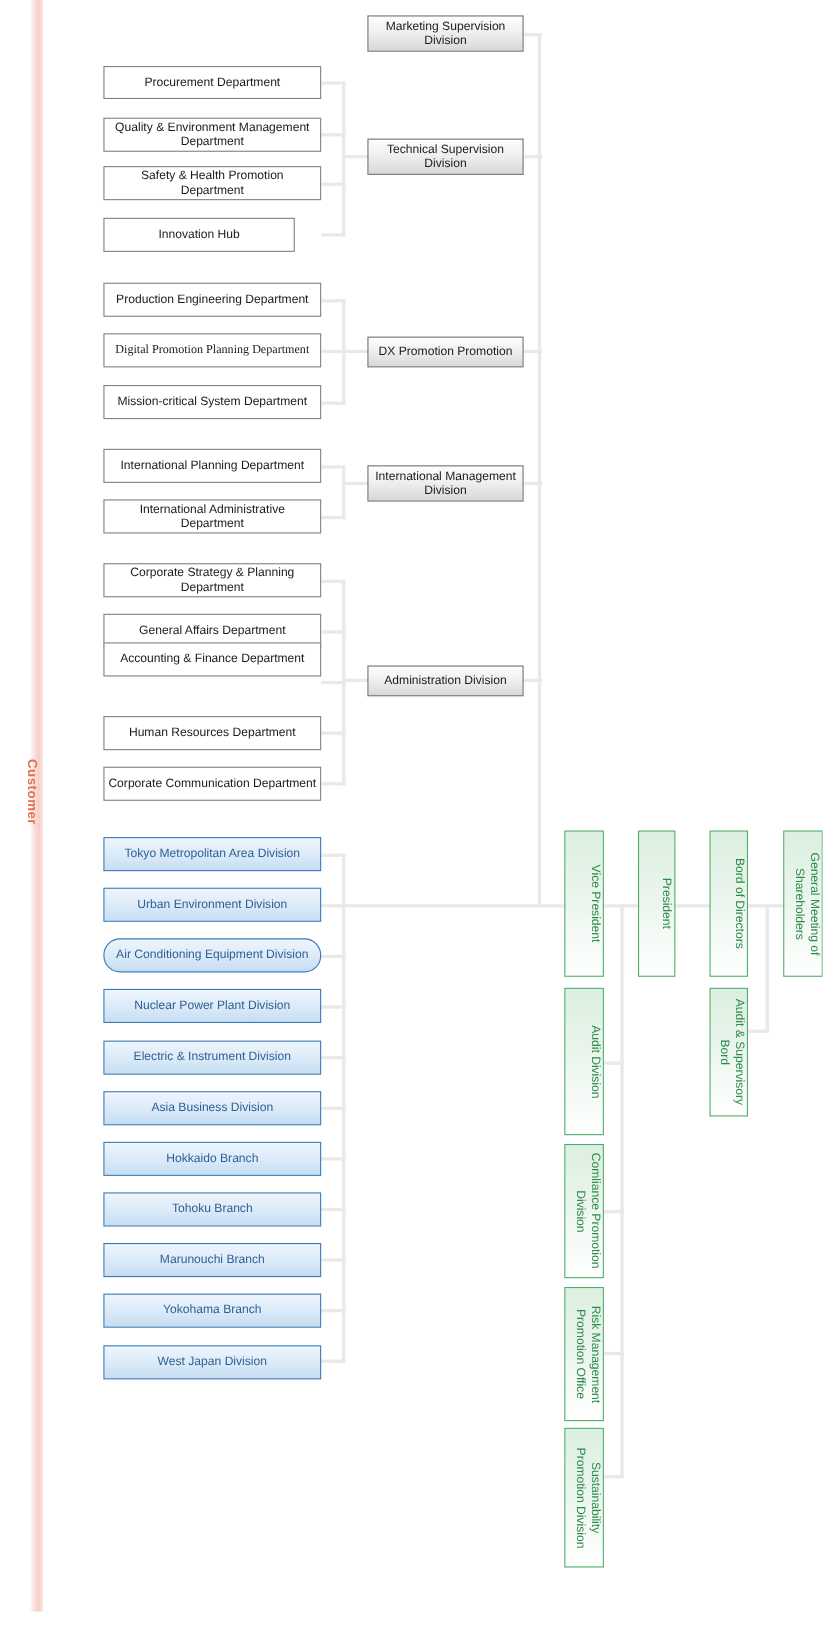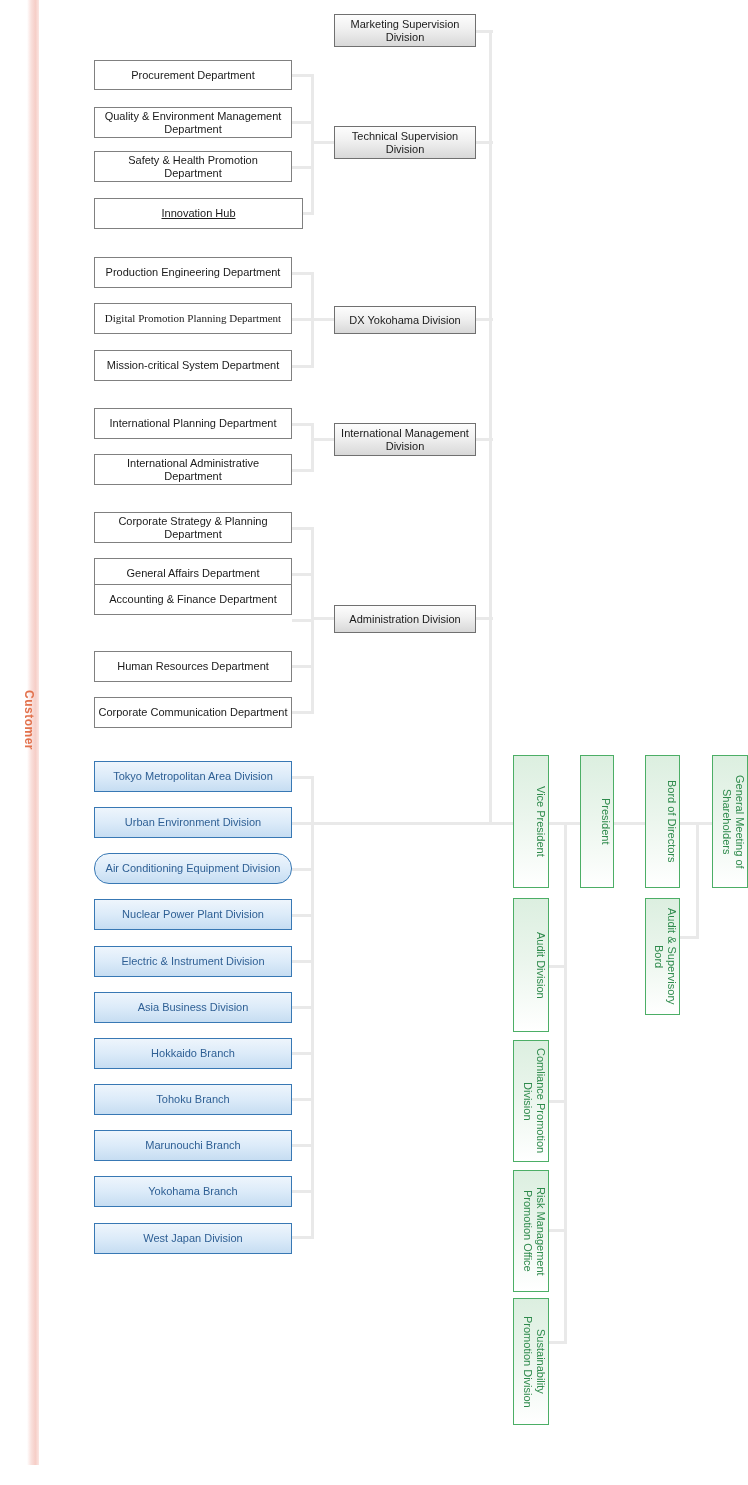--- a/index.html
+++ b/index.html
@@ -162,33 +162,33 @@
   <div class="ln" style="left:549px; top:1229px; width:18px; height:3px;"></div>
   <div class="ln" style="left:549px; top:1341px; width:18px; height:3px;"></div>
 
   <div class="ln" style="left:696px; top:822px; width:3px; height:117px;"></div>
   <div class="ln" style="left:679px; top:936px; width:20px; height:3px;"></div>
 
   <div class="node div-gray" style="left:334px; top:14px; width:142px; height:33px;">Marketing Supervision Division</div>
 
   <div class="node div-gray" style="left:334px; top:126px; width:142px; height:33px;">Technical Supervision Division</div>
 
-  <div class="node div-gray" style="left:334px; top:306px; width:142px; height:28px;">DX Yokohama Division</div>
+  <div class="node div-gray" style="left:334px; top:306px; width:142px; height:28px;">DX Promotion Promotion</div>
 
   <div class="node div-gray" style="left:334px; top:423px; width:142px; height:33px;">International Management Division</div>
 
   <div class="node div-gray" style="left:334px; top:605px; width:142px; height:28px;">Administration Division</div>
 
   <div class="node dept" style="left:94px; top:60px; width:198px; height:30px;">Procurement Department</div>
 
   <div class="node dept" style="left:94px; top:107px; width:198px; height:31px;">Quality &amp; Environment Management Department</div>
 
   <div class="node dept" style="left:94px; top:151px; width:198px; height:31px;">Safety &amp; Health Promotion Department</div>
 
-  <div class="node dept" style="left:94px; top:198px; width:209px; height:31px;text-decoration:underline;">Innovation Hub</div>
+  <div class="node dept" style="left:94px; top:198px; width:174px; height:31px;">Innovation Hub</div>
 
   <div class="node dept" style="left:94px; top:257px; width:198px; height:31px;">Production Engineering Department</div>
 
   <div class="node dept" style="left:94px; top:303px; width:198px; height:31px;font-family:Liberation Serif, serif;">Digital Promotion Planning Department</div>
 
   <div class="node dept" style="left:94px; top:350px; width:198px; height:31px;">Mission-critical System Department</div>
 
   <div class="node dept" style="left:94px; top:408px; width:198px; height:31px;">International Planning Department</div>
 
   <div class="node dept" style="left:94px; top:454px; width:198px; height:31px;">International Administrative Department</div>

